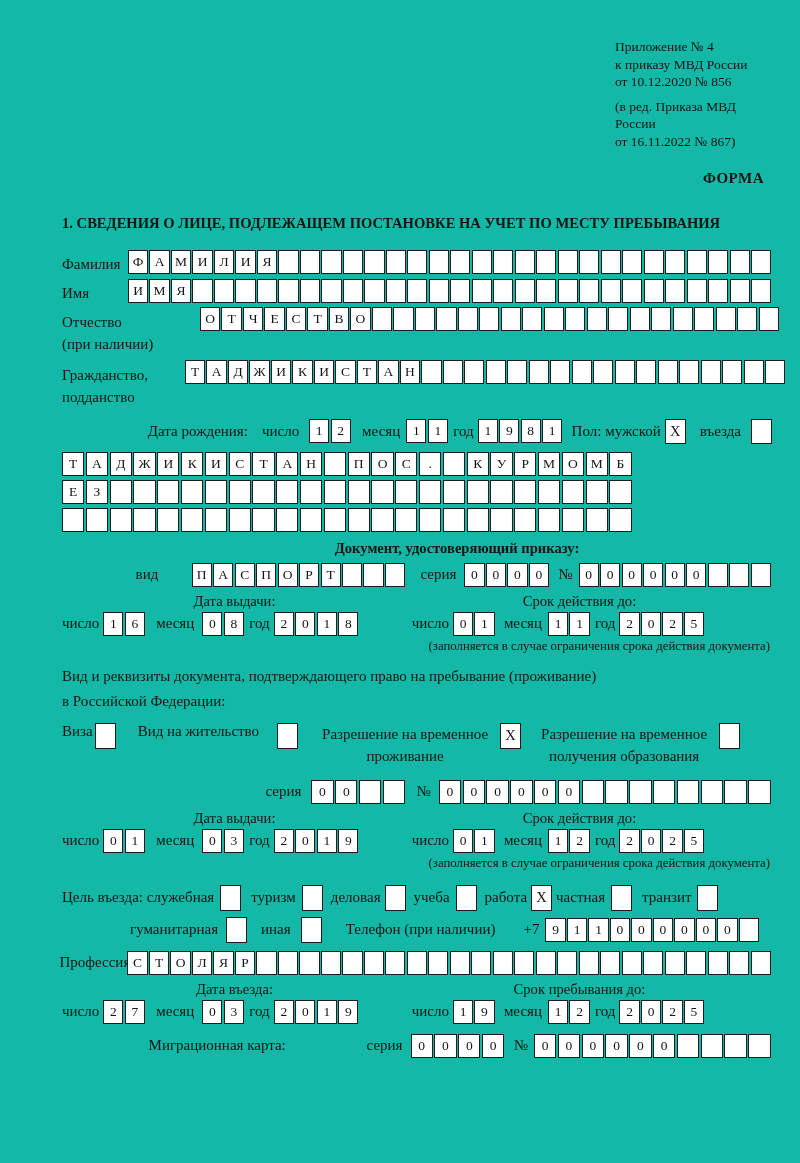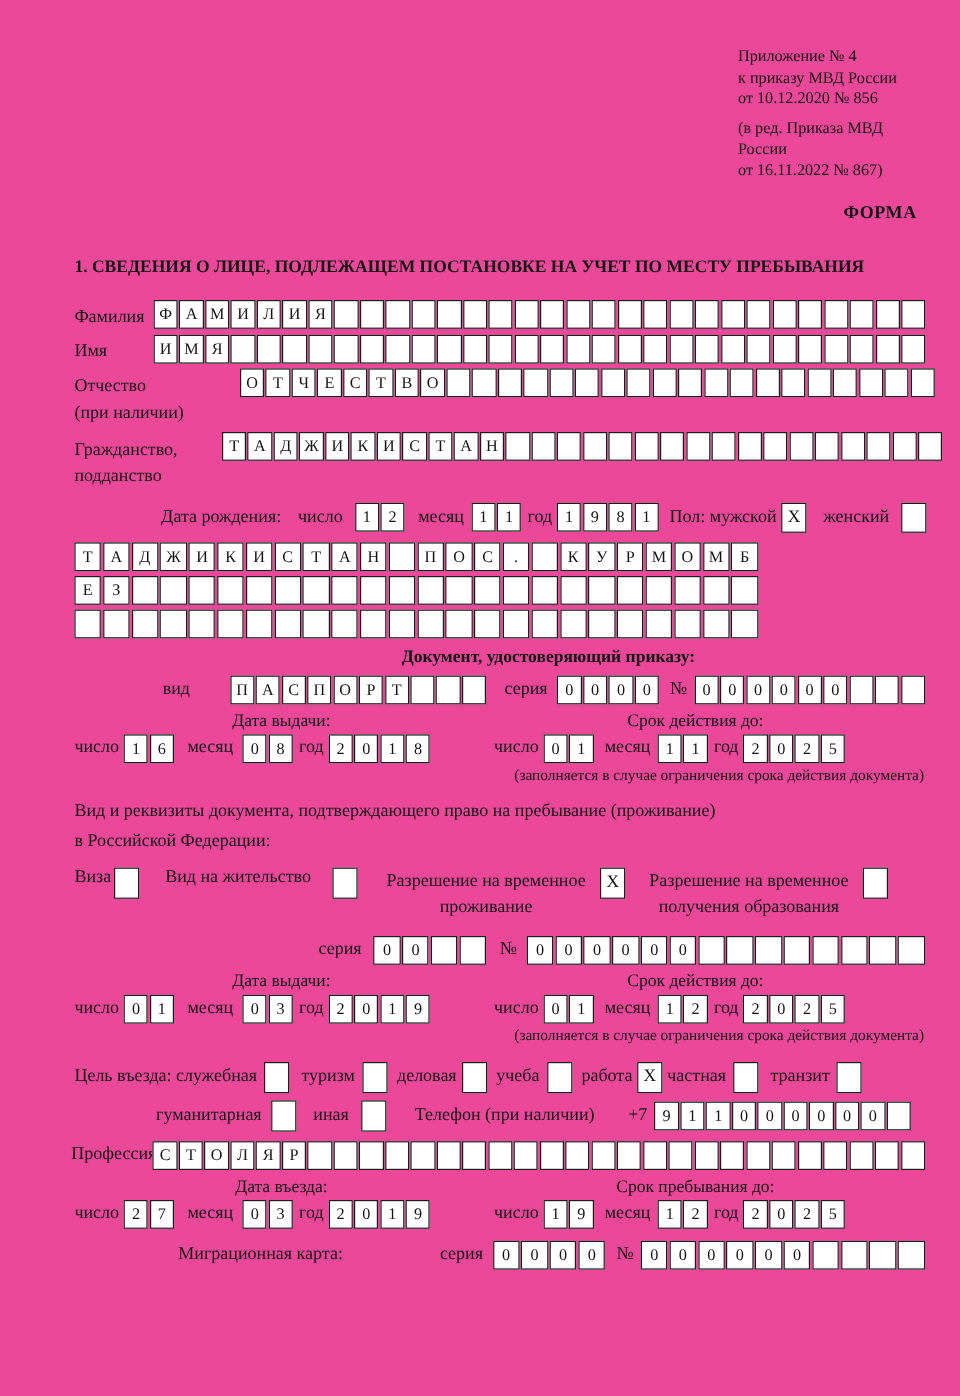--- a/index.html
+++ b/index.html
@@ -1,18 +1,18 @@
 <!DOCTYPE html>
 <html><head>
 <meta charset="utf-8">
 <style>
   * { box-sizing: border-box; }
   html,body { margin:0; padding:0; background:#e8e8e8; }
   .page {
-    width:800px; height:1163px; margin:0 auto; background:#ec4899;
+    width:800px; height:1163px; margin:0 auto; background:#14b8a6;
     font-family:"Liberation Serif","DejaVu Serif",serif; color:#141414;
     padding:38px 28px 16px 62px; overflow:hidden; position:relative;
   }
   
   .hdr { margin-left:553px; font-size:13.5px; line-height:1.3; }
   .hdr .sub { margin-top:7px; }
   .forma { text-align:right; font-weight:bold; font-size:15px; margin-top:20px; padding-right:8px; letter-spacing:0.5px; }
   
   .title { text-align:center; font-weight:bold; font-size:15.6px; line-height:1.45; margin-top:16px; }
   .uline { display:inline-block; width:56px; border-bottom:2.2px solid #3a3a3a; height:13px; margin-left:10px; }
@@ -234,21 +234,21 @@
       </span>
     <span class="lbl mr4">год</span>
     <span class="cells mr8">
         <span class="cell">1</span>
         <span class="cell">9</span>
         <span class="cell">8</span>
         <span class="cell">1</span>
       </span>
     <span class="lbl mr4">Пол: мужской</span>
     <span class="chk chk-sm mr14">X</span>
-    <span class="lbl mr10">женский</span>
+    <span class="lbl mr10">въезда</span>
     <span class="chk chk-sm"></span>
   </div>
 
   <div class="frow" style="margin-top:8px;">
     <span class="cellcol">
       <span class="cells wide">
           <span class="cell">Т</span>
           <span class="cell">А</span>
           <span class="cell">Д</span>
           <span class="cell">Ж</span>

